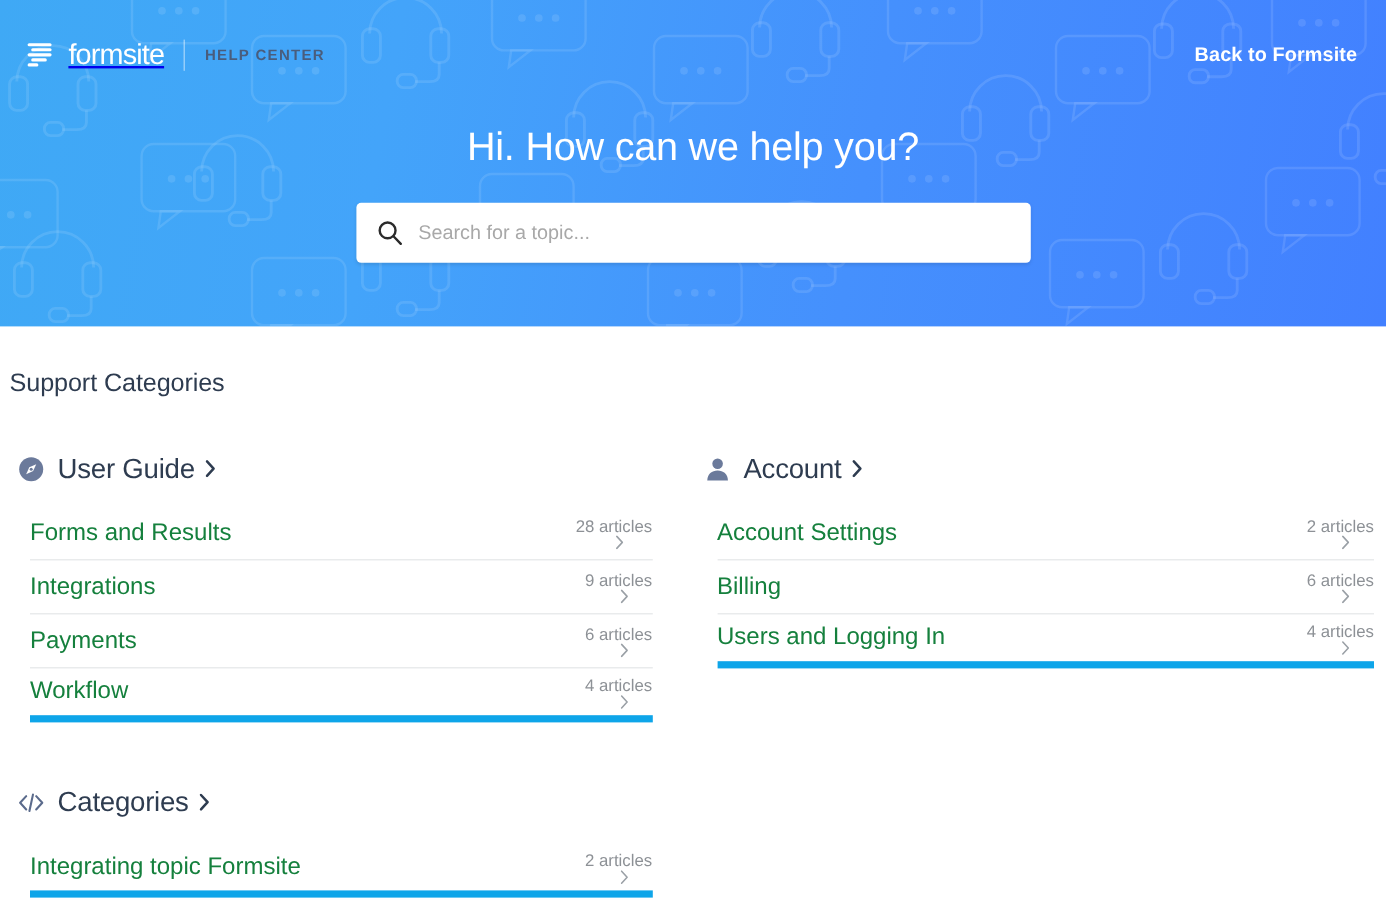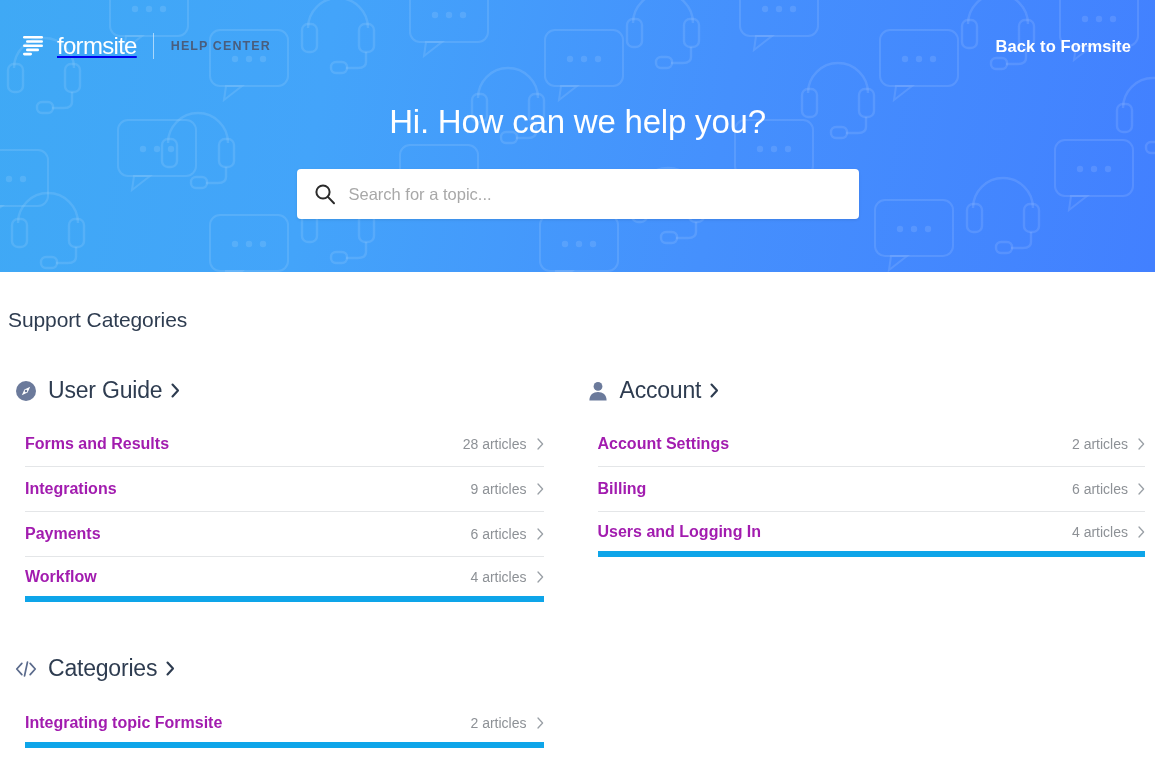--- a/index.html
+++ b/index.html
@@ -173,27 +173,28 @@
     justify-content: space-between;
     height: 45px;
     border-bottom: 1px solid #e4e6e8;
     margin-left: 25px;
     margin-right: 34px;
     text-decoration: none;
     cursor: pointer;
   }
   .row.last { border-bottom: 6px solid #0ea5e9; gap: 14px; }
   .row-label {
-    font-size: 16px;
-    color: #a21caf;
-    font-weight: 700;
+    font-size: 20px;
+    color: #15803d;
+    font-weight: 400;
   }
   .row-right {
     display: flex;
     align-items: center;
+    flex-direction: column;
   }
   .row-count {
     font-size: 14px;
     color: #8d9196;
   }
   .row-chevron {
     margin-left: 10px;
     width: 7px; height: 12px;
     display: block;
   }

